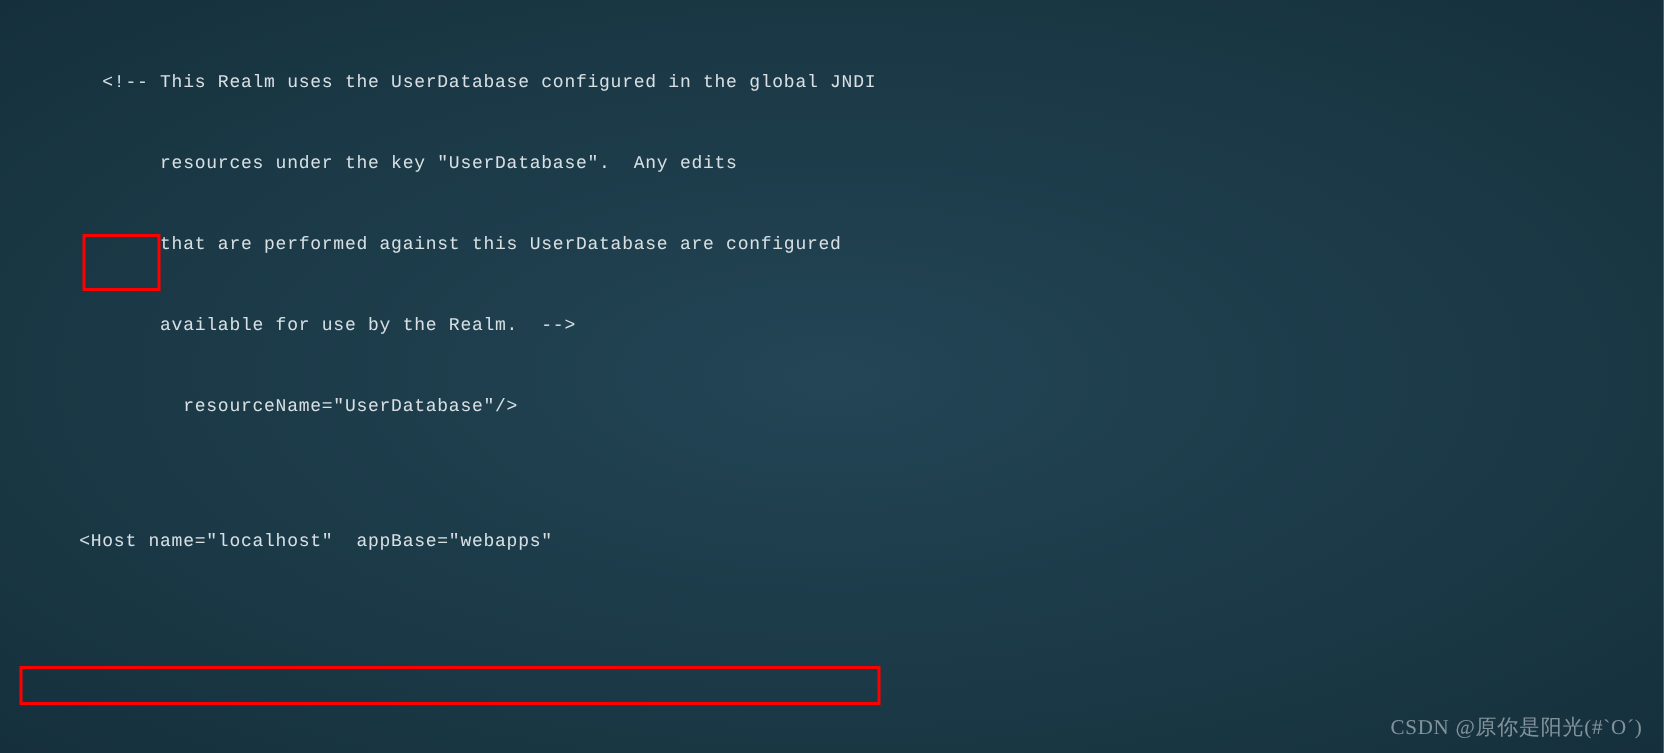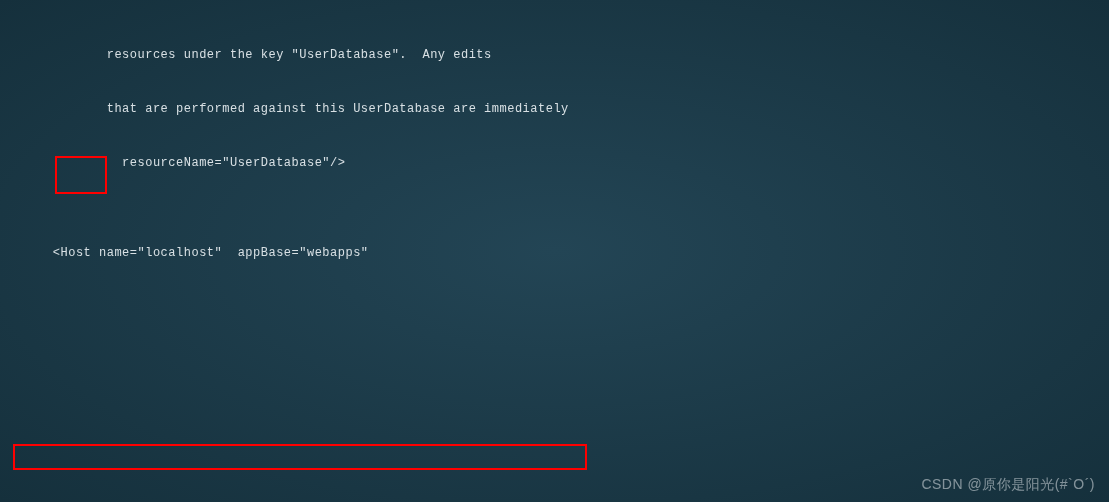--- a/index.html
+++ b/index.html
@@ -40,32 +40,34 @@
     left: 13px;
     top: 444px;
     width: 570px;
     height: 22px;
     pointer-events: none;
   }
   .watermark {
     position: absolute;
     right: 14px;
     bottom: 8px;
-    font-family: Liberation Sans, sans-serif;
+    font-family: Liberation Serif, serif;
     font-size: 14px;
     color: rgba(220, 225, 230, 0.55);
     letter-spacing: 0.5px;
   }
 </style>
 </head>
 <body>
 
 <div class="code-area">
+  <span class="line">      &lt;!-- This Realm uses the UserDatabase configured in the global JNDI</span>
   <span class="line">           resources under the key "UserDatabase".  Any edits</span>
-  <span class="line">           that are performed against this UserDatabase are immediately</span>
+  <span class="line">           that are performed against this UserDatabase are configured</span>
+  <span class="line">           available for use by the Realm.  --&gt;</span>
   <span class="line">             resourceName="UserDatabase"/&gt;</span>
   <span class="line"></span>
   <span class="line">    &lt;Host name="localhost"  appBase="webapps"</span>
   
   <span class="line"></span>
   
   
   
   
   

